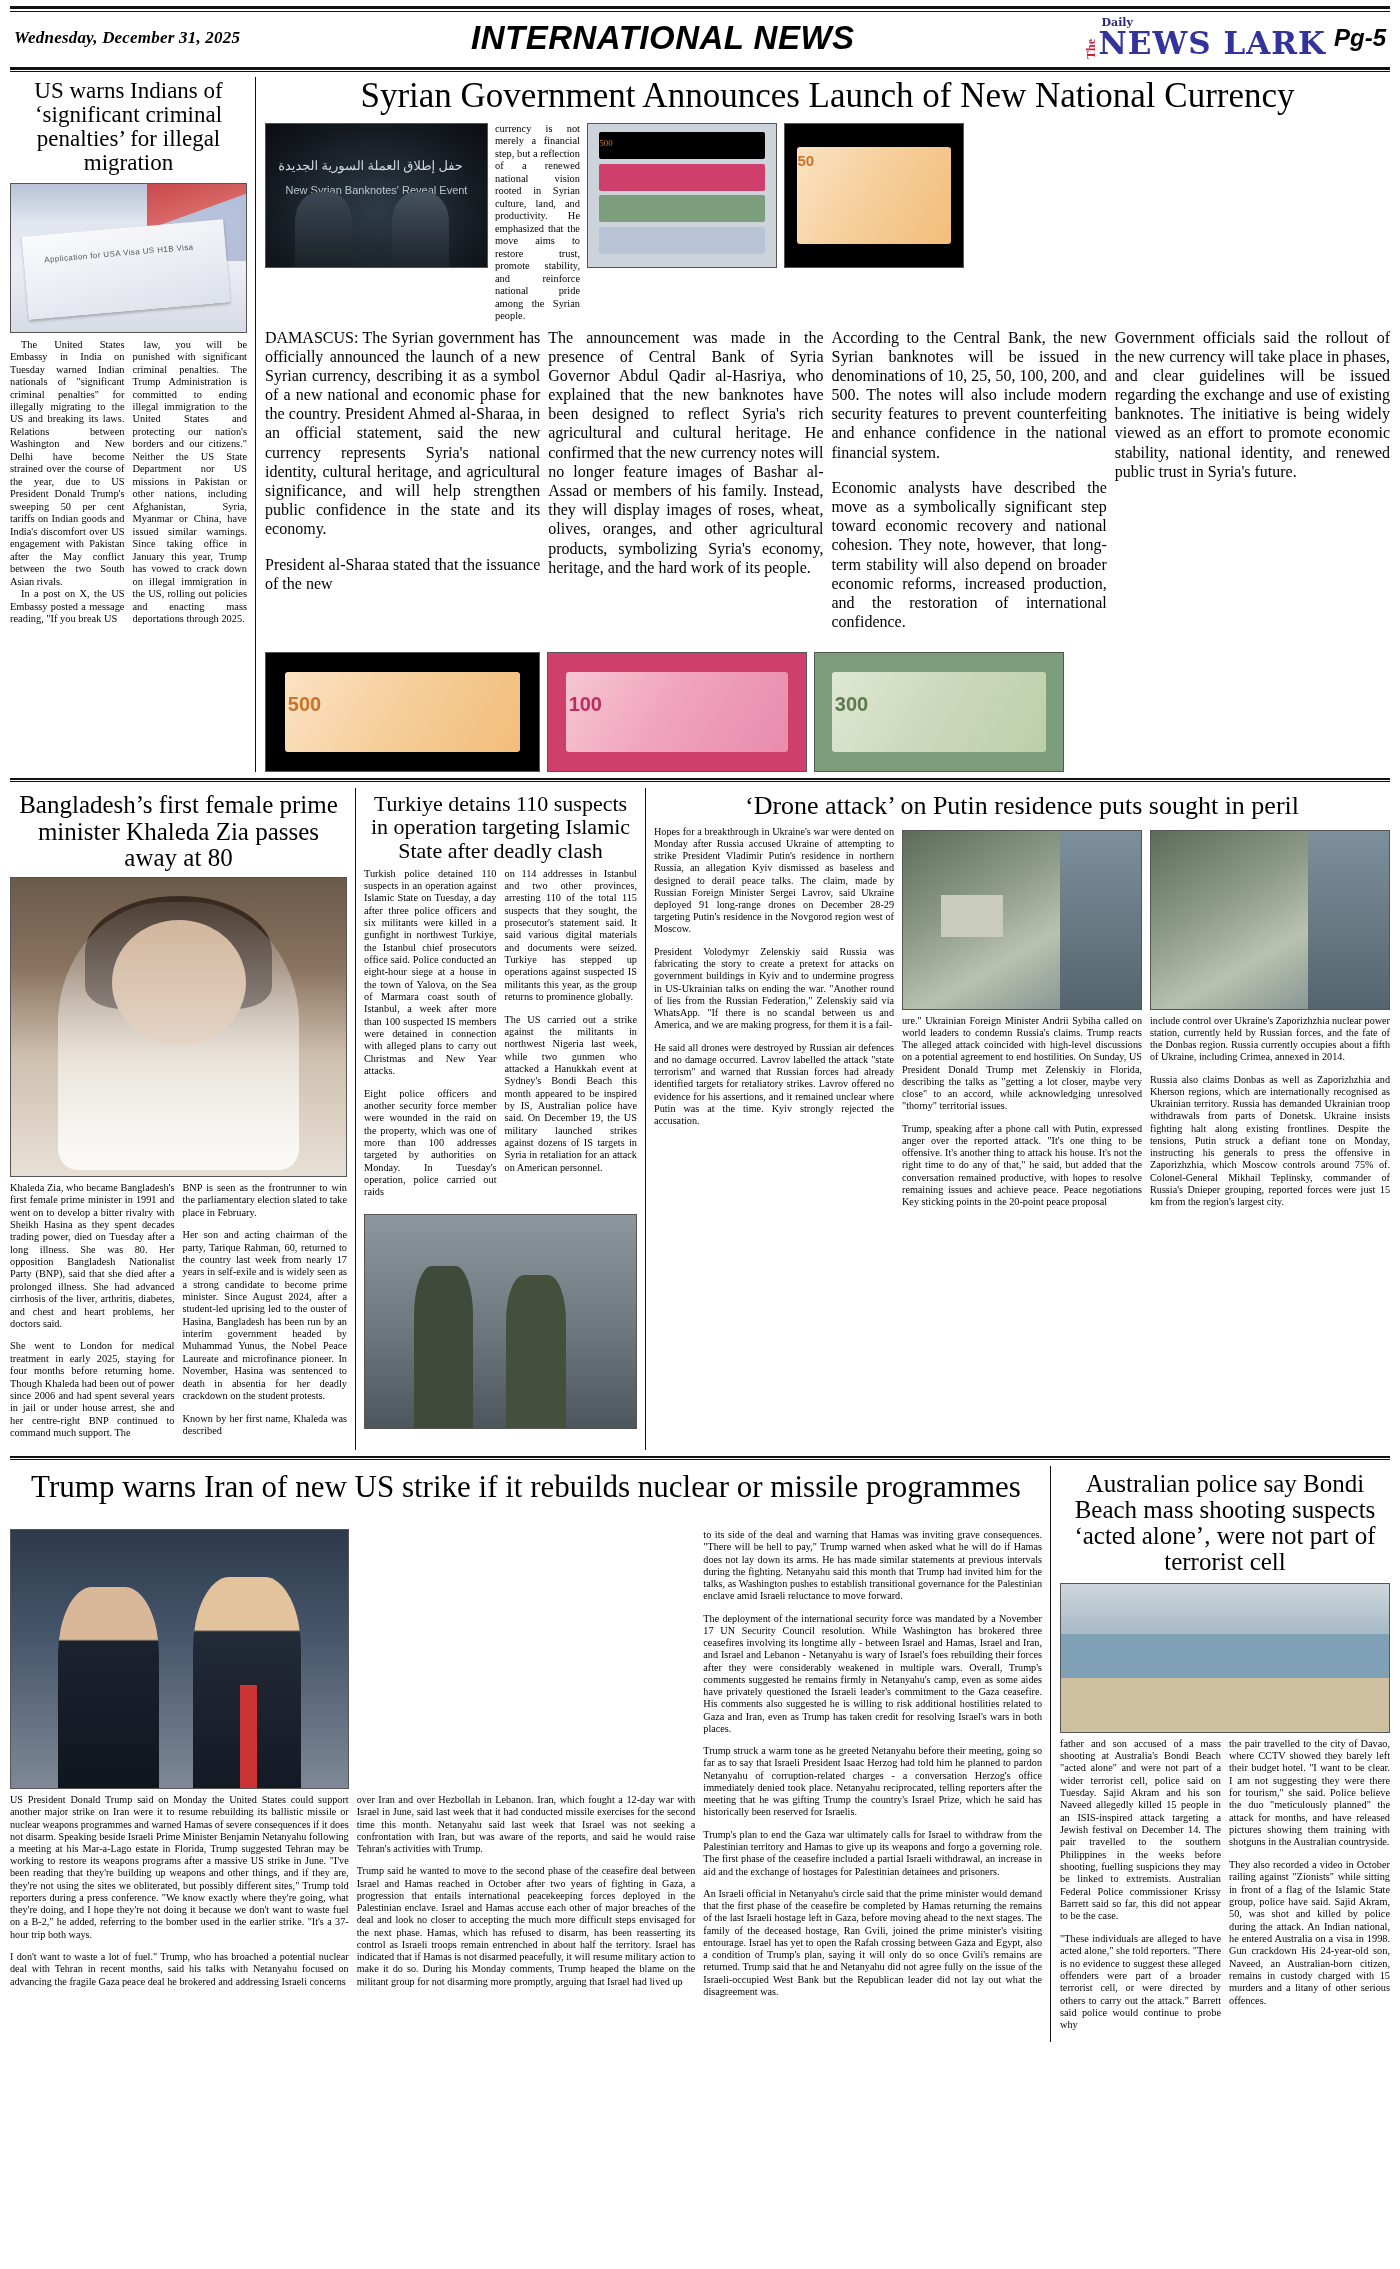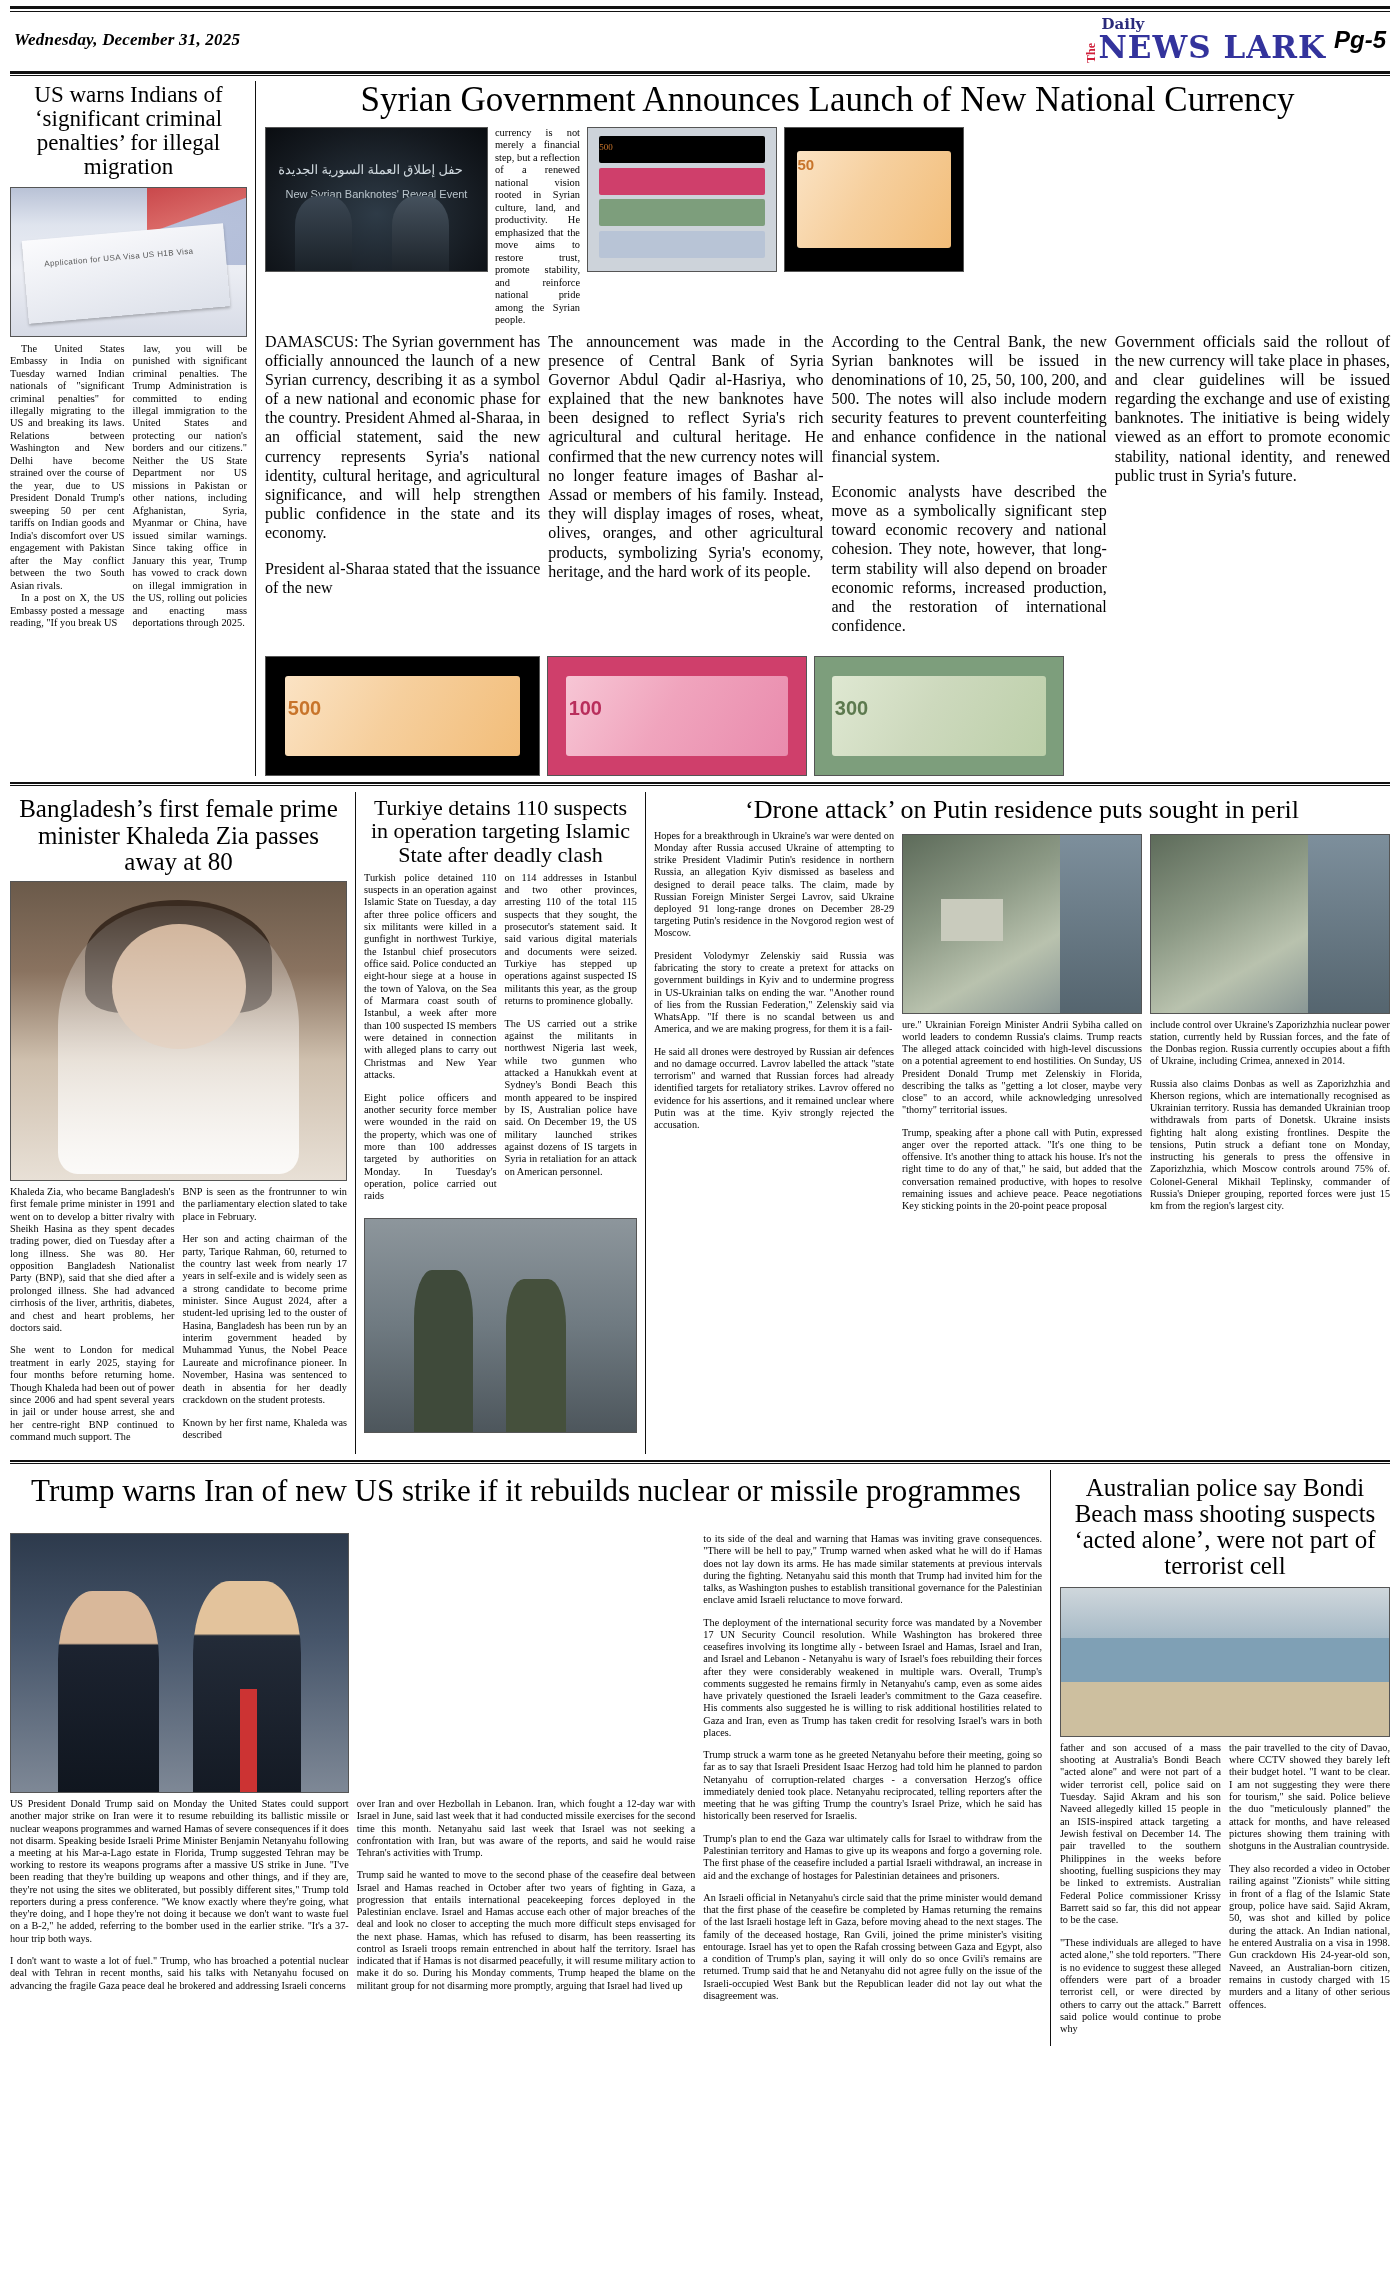--- a/index.html
+++ b/index.html
@@ -22,21 +22,21 @@
   .mast-date { font-family:"Liberation Serif", serif; font-weight:bold; font-style:italic; font-size:17px; letter-spacing:.2px; }
   .mast-title { font-family:"Liberation Sans", sans-serif; font-weight:bold; font-style:italic; font-size:33px; letter-spacing:.5px; }
   .mast-logo-wrap { display:flex; align-items:center; gap:8px; }
   .logo-block { position:relative; display:flex; align-items:flex-end; }
   .logo-the {
     writing-mode:vertical-rl; transform:rotate(180deg);
     color:#cf1f3a; font-family:"Liberation Serif", serif; font-weight:bold;
     font-size:12px; line-height:1; letter-spacing:0px; height:22px; margin-right:1px;
   }
   .logo-stack { display:flex; flex-direction:column; line-height:1; }
-  .logo-daily { font-family:"DejaVu Serif", serif; font-weight:bold; font-size:15px; color:#2a2a7a; margin-left:3px; }
+  .logo-daily { font-family:"DejaVu Serif", serif; font-weight:bold; font-size:11px; color:#2a2a7a; margin-left:3px; }
   .logo-main { font-family:"DejaVu Serif", serif; font-weight:bold; font-size:31px; color:#33339c; letter-spacing:1px; }
   .mast-pg { font-family:"Liberation Sans", sans-serif; font-weight:bold; font-style:italic; font-size:24px; }
 
   .rule-heavy { border-top:3px solid #111; border-bottom:1px solid #111; height:5px; margin:2px 0 5px 0; }
   .rule-med { border-top:2px solid #111; border-bottom:1px solid #111; height:4px; margin:6px 0; }
 
   
   .hl { font-weight:normal; text-align:center; line-height:1.05; font-family:"Liberation Serif", serif; }
   .body-col { font-size:10.4px; line-height:1.2; text-align:justify; hyphens:auto; }
   .body-col p { margin:0; text-indent:11px; }
@@ -157,20 +157,21 @@
   .img-soldier .s2 { position:absolute; left:52%; bottom:0; width:22%; height:72%; background:#45503c; border-radius:30% 30% 0 0; }
 </style>
 </head>
 <body>
 
 <div class="page">
 
   <div class="masthead-rules"></div>
   <div class="masthead">
     <div class="mast-date">Wednesday, December 31, 2025</div>
+    <div class="mast-title">INTERNATIONAL NEWS</div>
     <div class="mast-logo-wrap">
       <div class="logo-block">
         <div class="logo-the">The</div>
         <div class="logo-stack">
           <div class="logo-daily">Daily</div>
           <div class="logo-main">NEWS LARK</div>
         </div>
       </div>
       <div class="mast-pg">Pg-5</div>
     </div>

